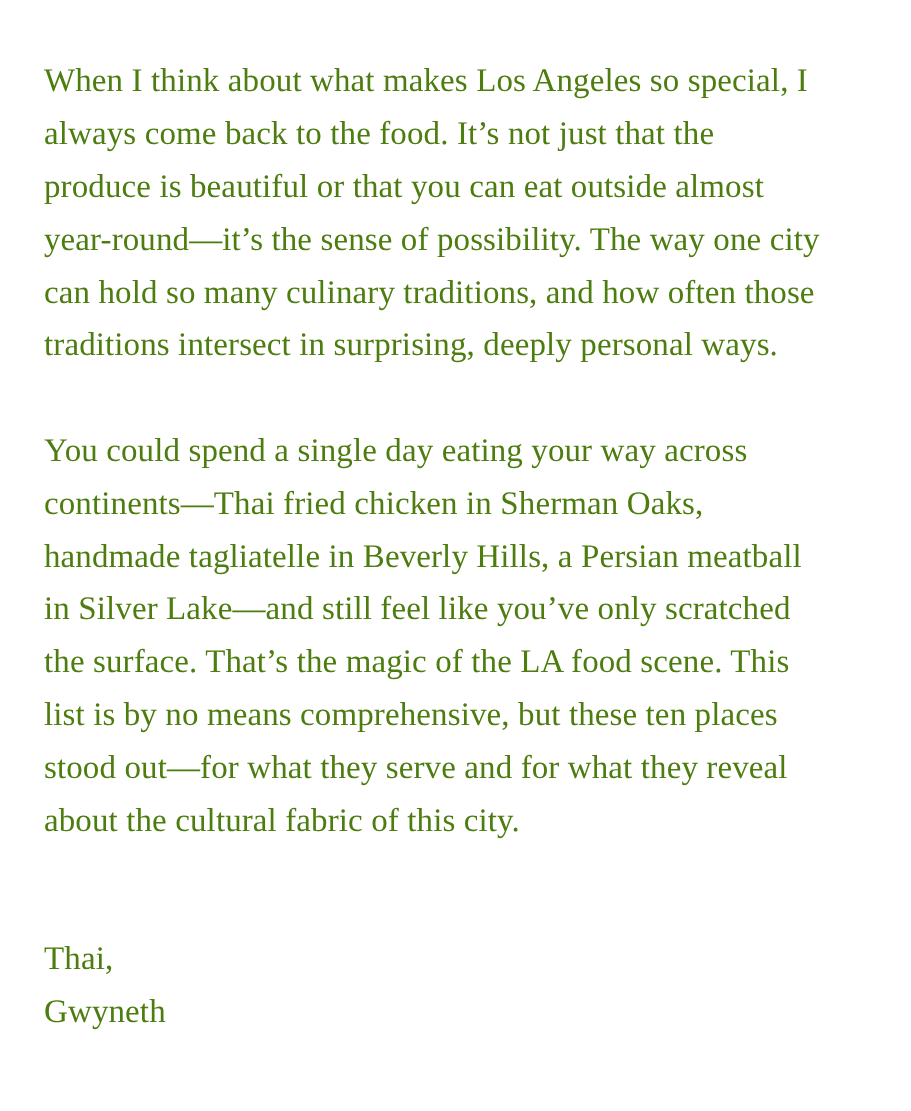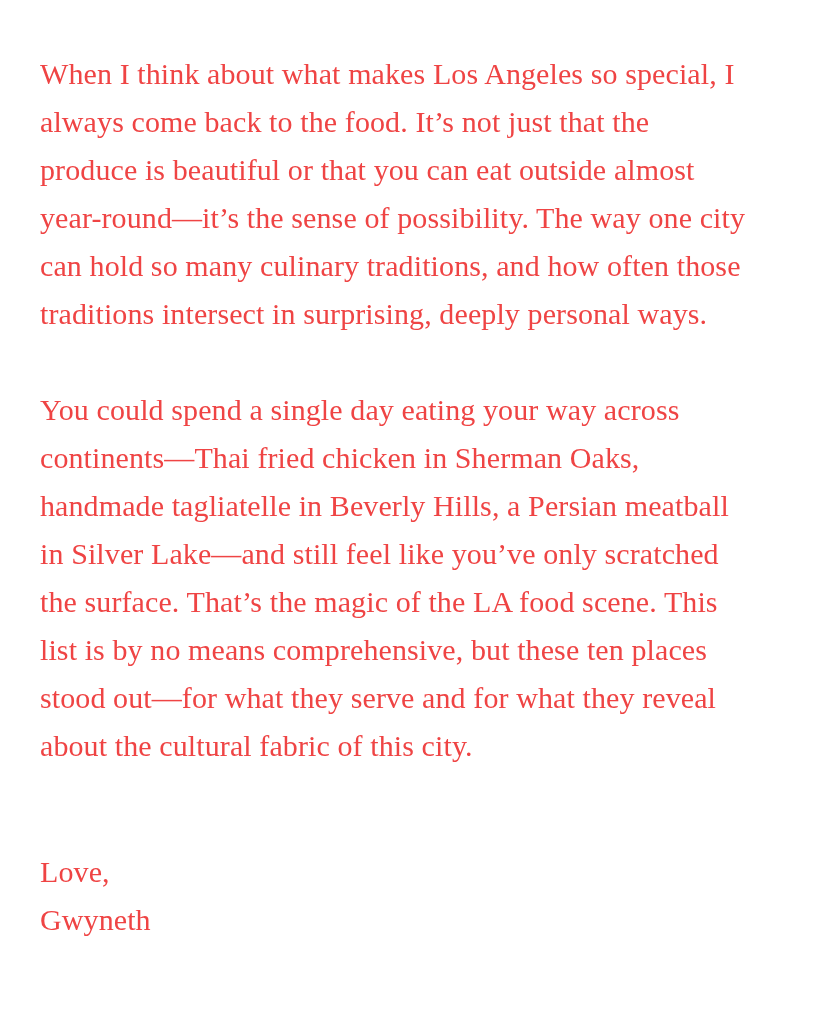--- a/index.html
+++ b/index.html
@@ -14,21 +14,21 @@
   }
   .page {
     box-sizing: border-box;
     width: 828px;
     height: 1010px;
     padding: 50px 40px 0 40px;
     background: #ffffff;
     font-family: "Liberation Serif", serif;
     font-size: 30px;
     line-height: 48px;
-    color: #ef4444;
+    color: #4d7c0f;
     letter-spacing: 0.1px;
   }
   .para {
     margin: 0 0 48px 0;
     white-space: pre-line;
   }
   .signoff {
     margin-top: 78px;
     margin-bottom: 0;
   }
@@ -44,15 +44,15 @@
 can hold so many culinary traditions, and how often those
 traditions intersect in surprising, deeply personal ways.</p>
   <p class="para">You could spend a single day eating your way across
 continents—Thai fried chicken in Sherman Oaks,
 handmade tagliatelle in Beverly Hills, a Persian meatball
 in Silver Lake—and still feel like you’ve only scratched
 the surface. That’s the magic of the LA food scene. This
 list is by no means comprehensive, but these ten places
 stood out—for what they serve and for what they reveal
 about the cultural fabric of this city.</p>
-  <p class="para signoff">Love,
+  <p class="para signoff">Thai,
 Gwyneth</p>
 </div>
 
 </body></html>

